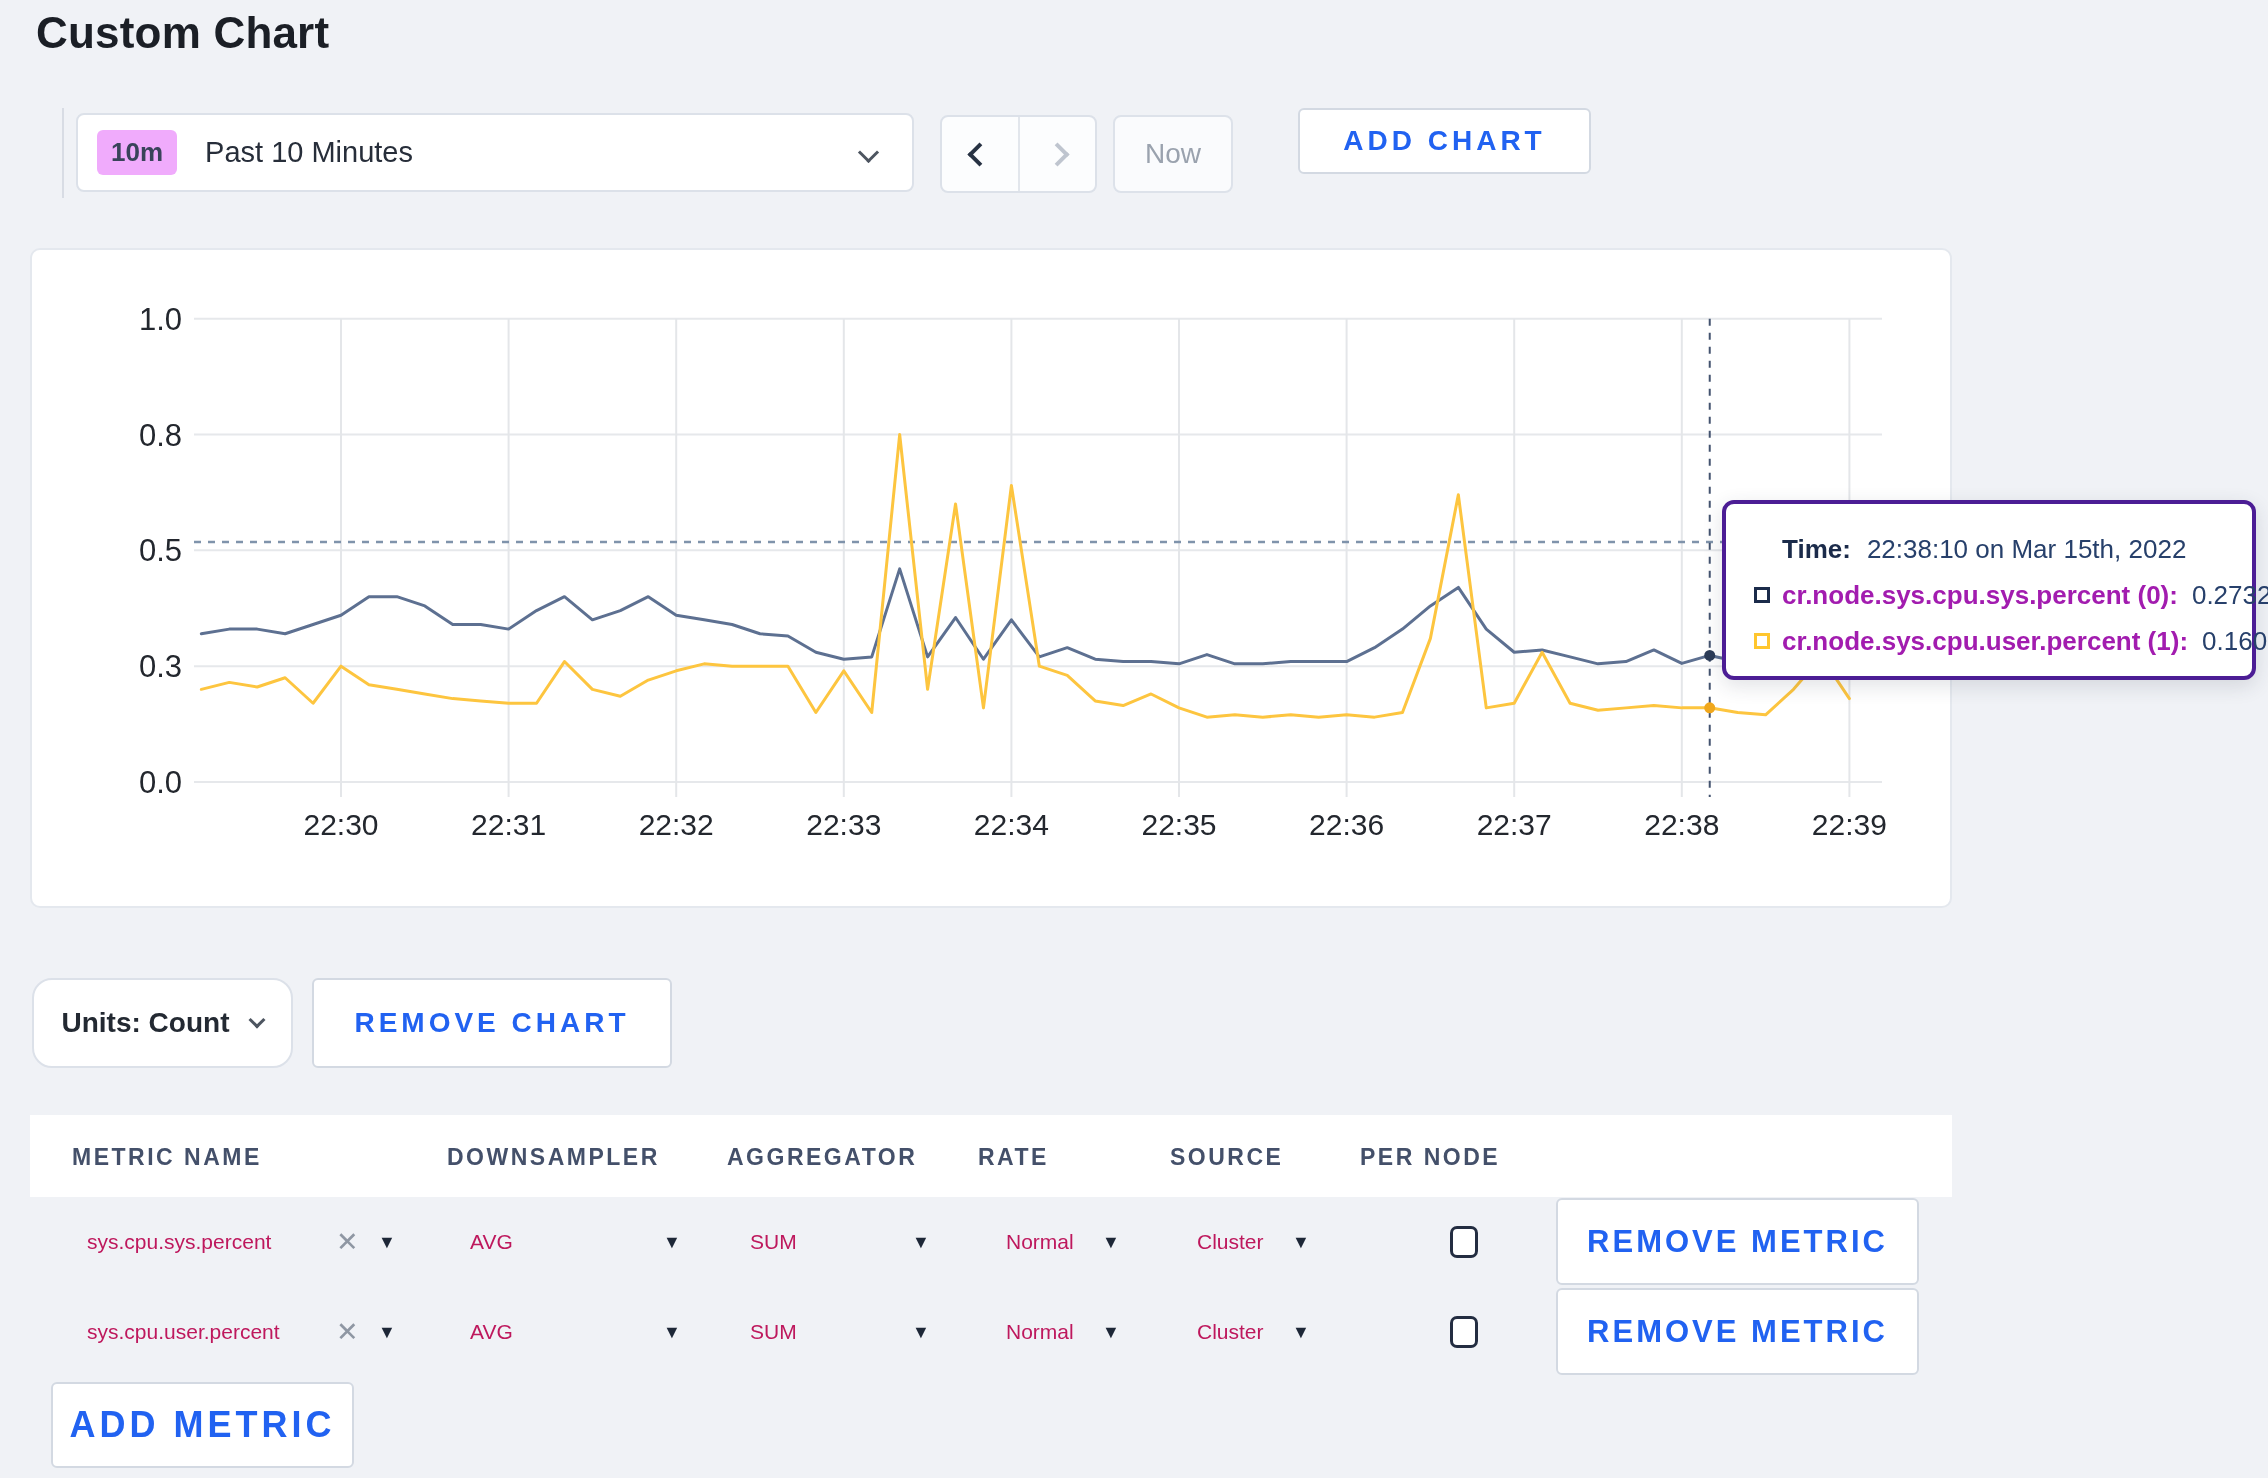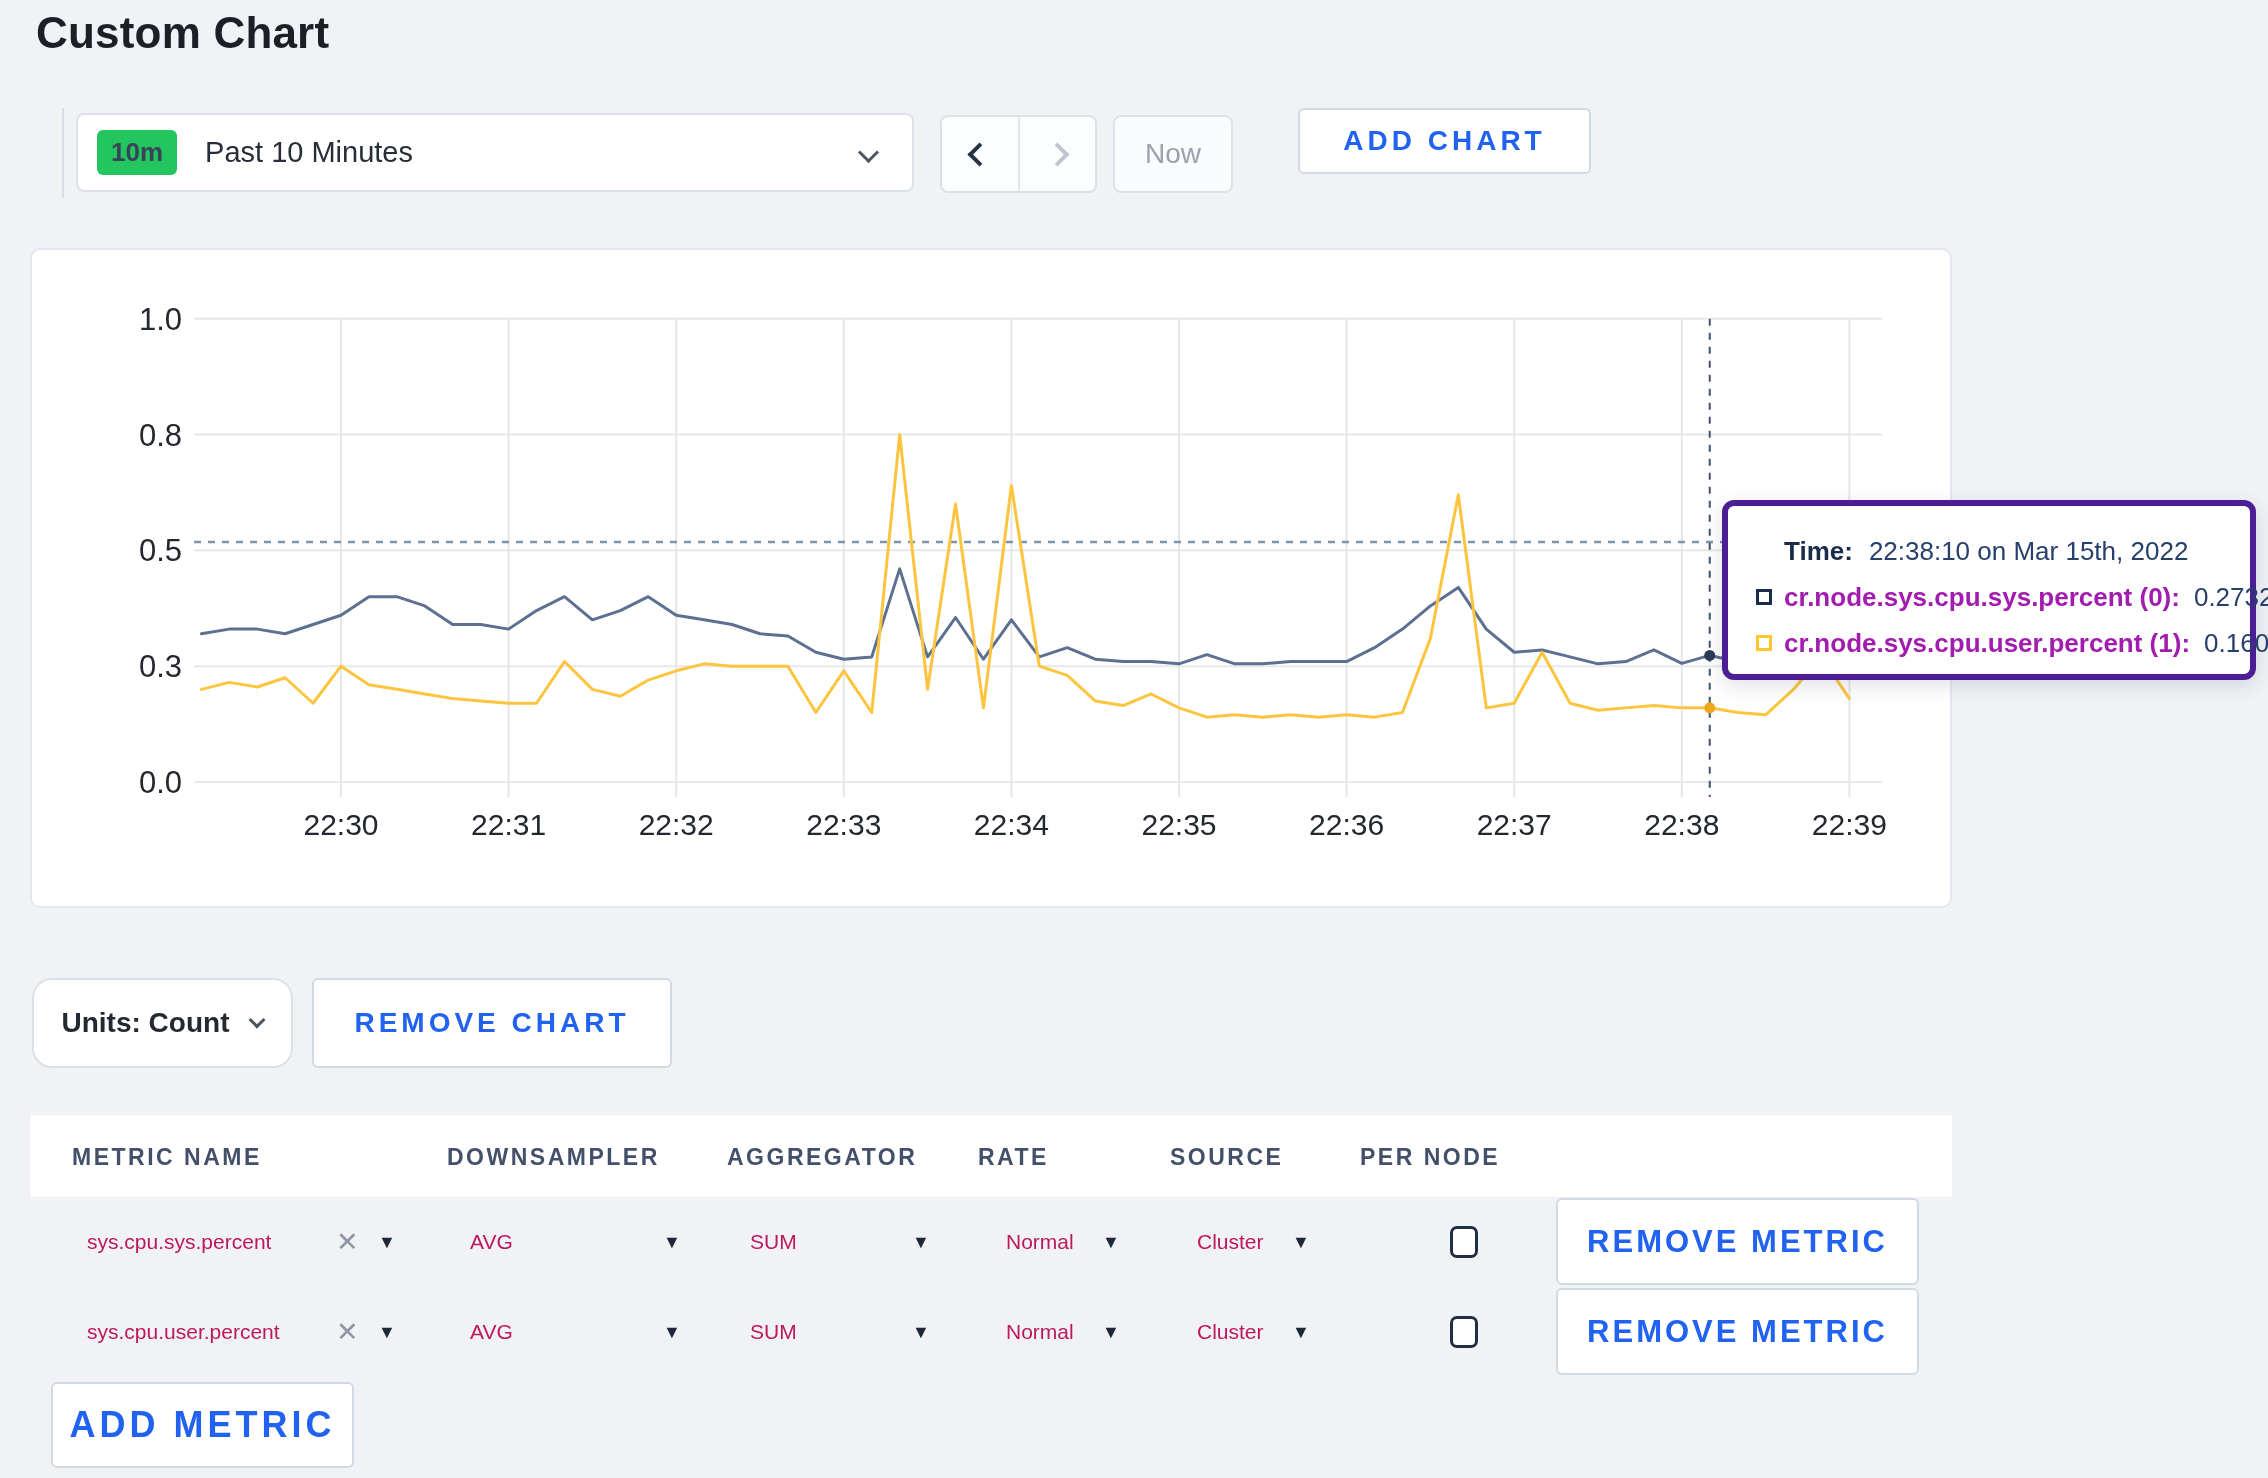--- a/index.html
+++ b/index.html
@@ -8,21 +8,21 @@
 
   .abs { position:absolute; }
 
   
   .page-title { left:36px; top:8px; font-size:44px; font-weight:600; color:#1b1f26; letter-spacing:0.2px; }
 
   .toolbar-divider { left:62px; top:108px; width:2px; height:90px; background:#d8dce4; }
 
   .time-dropdown { left:76px; top:113px; width:838px; height:79px; background:#ffffff;
     border:2px solid #dce1e9; border-radius:8px; display:flex; align-items:center; cursor:pointer; }
-  .time-badge { margin-left:19px; background:#22c55e; border-radius:6px; padding:7px 14px;
+  .time-badge { margin-left:19px; background:#f0abfc; border-radius:6px; padding:7px 14px;
     font-size:26px; font-weight:700; color:#39435a; }
   .time-label { margin-left:28px; font-size:29px; color:#272e3a; }
   .chev { display:inline-block; border-style:solid; border-color:#4d5560; border-width:0 3px 3px 0;
     width:15px; height:15px; transform:rotate(45deg); }
   .time-dropdown .chev { position:absolute; right:36px; top:30px; }
 
   .nav-group { left:940px; top:115px; width:157px; height:78px; background:#fcfdfe;
     border:2px solid #dce1e9; border-radius:8px; display:flex; }
   .nav-half { flex:1; display:flex; align-items:center; justify-content:center; cursor:pointer; }
   .nav-half + .nav-half { border-left:2px solid #e2e6ec; }
@@ -37,21 +37,21 @@
     color:#2162f1; font-weight:600; display:flex; align-items:center; justify-content:center; cursor:pointer; }
   .add-chart-button { left:1298px; top:108px; width:293px; height:66px; font-size:28px; letter-spacing:4px; }
 
   
   .chart-card { left:30px; top:248px; width:1922px; height:660px; background:#ffffff;
     border:2px solid #e4e8ee; border-radius:10px; }
   .chart-card svg { position:absolute; left:0; top:0; }
 
   
   .chart-tooltip { left:1722px; top:500px; width:534px; height:180px; background:#ffffff;
-    border:6px solid #4c1d95; border-radius:12px; box-shadow:0 6px 20px rgba(40,50,70,0.14); z-index:5;
+    border:4px solid #4c1d95; border-radius:12px; box-shadow:0 6px 20px rgba(40,50,70,0.14); z-index:5;
     padding:26px 0 0 28px; font-size:26px; color:#1b2b4a; }
   .tt-row { display:flex; align-items:center; height:38px; margin-bottom:8px; white-space:nowrap; }
   .tt-time-label { font-weight:700; margin-left:28px; }
   .tt-time-value { margin-left:16px; color:#27406b; }
   .swatch { width:16px; height:16px; background:#fff; border:3px solid #1b2b4a; margin-right:12px; flex:0 0 auto; }
   .tt-label { font-weight:700; color:#a21caf; }
   .tt-value { margin-left:14px; color:#27406b; }
 
   
   .units-button { left:32px; top:978px; width:261px; height:90px; background:#ffffff;

